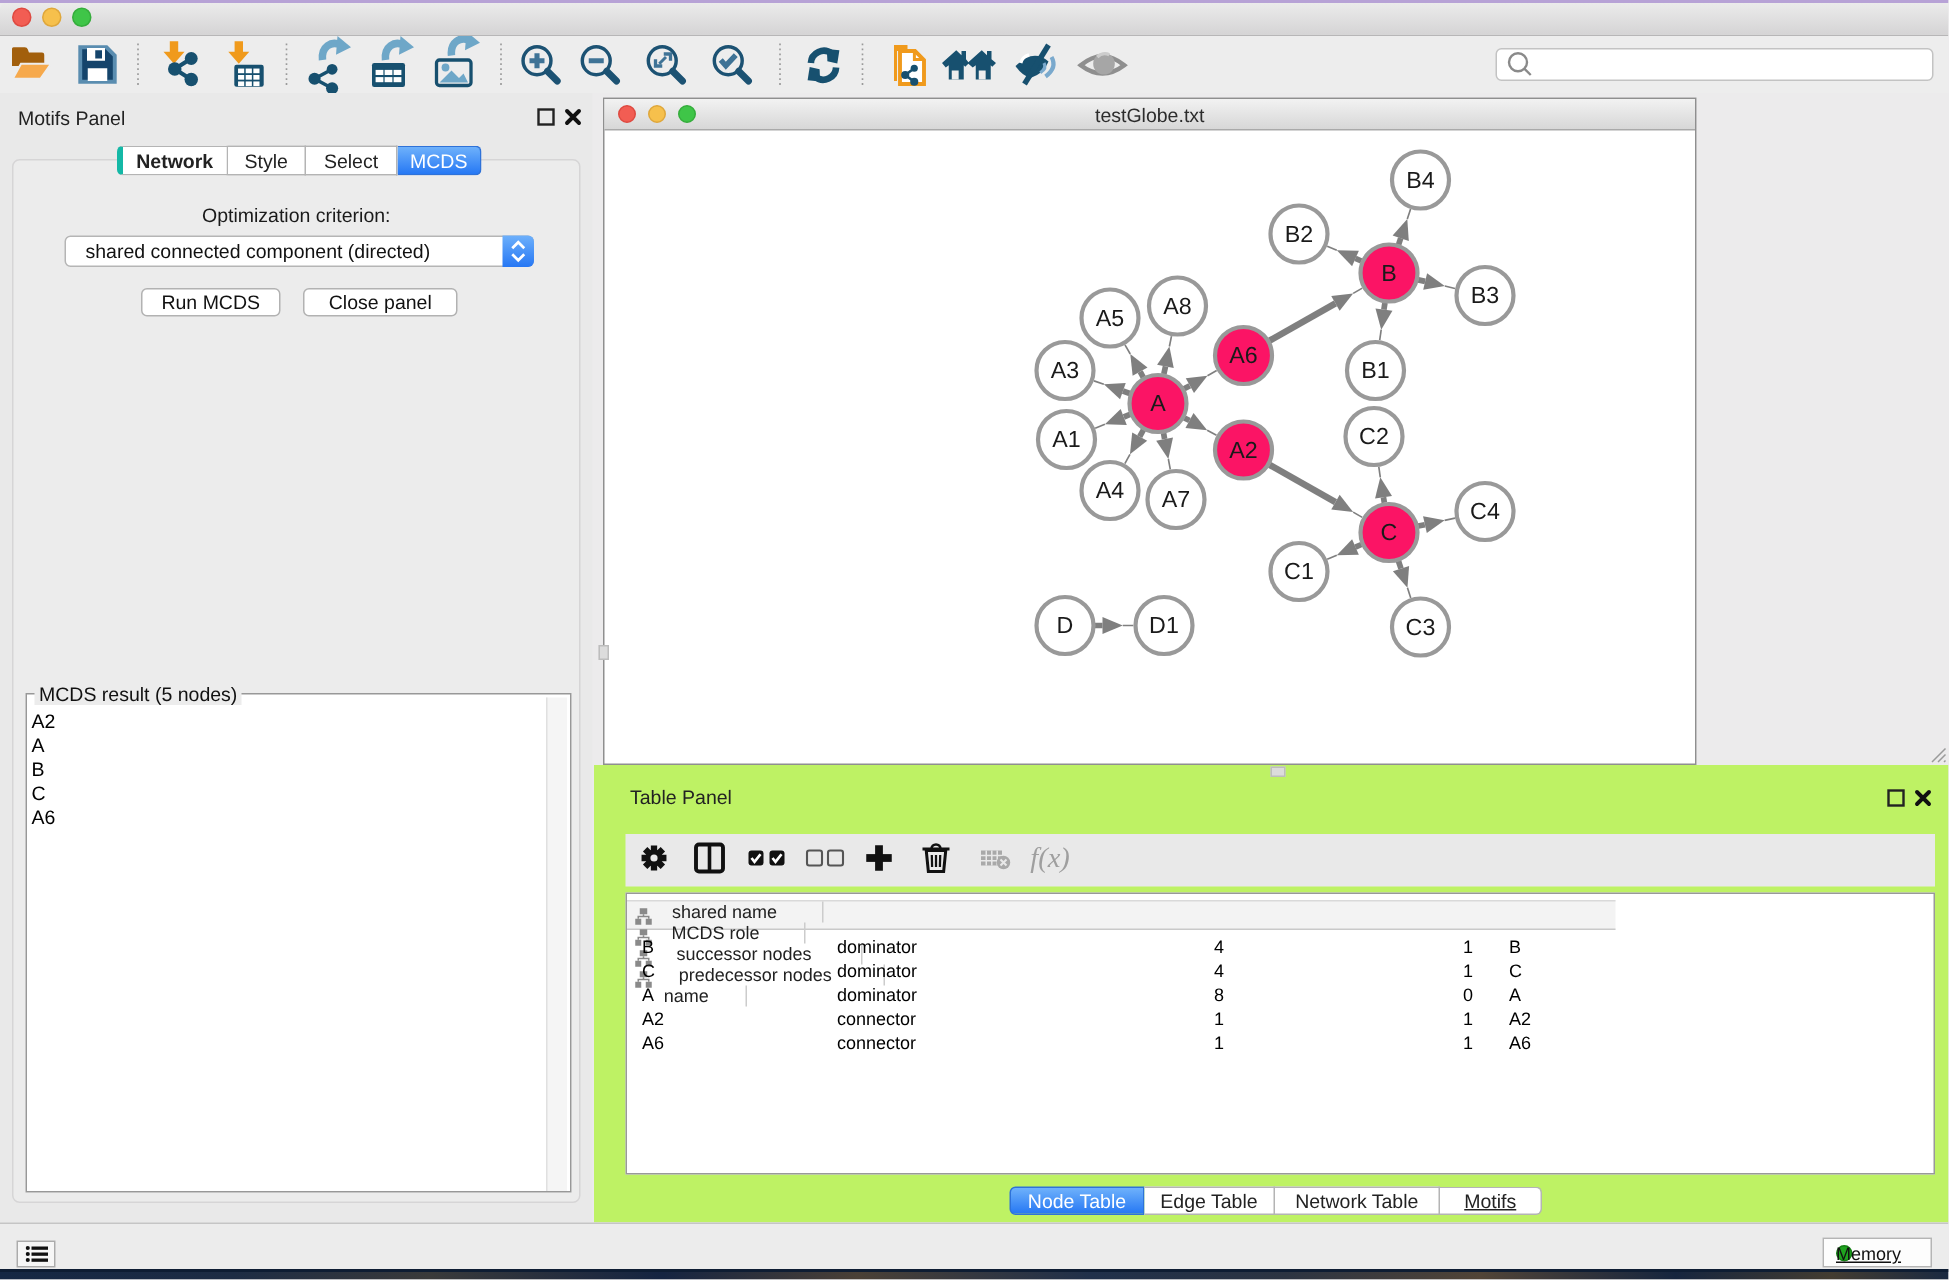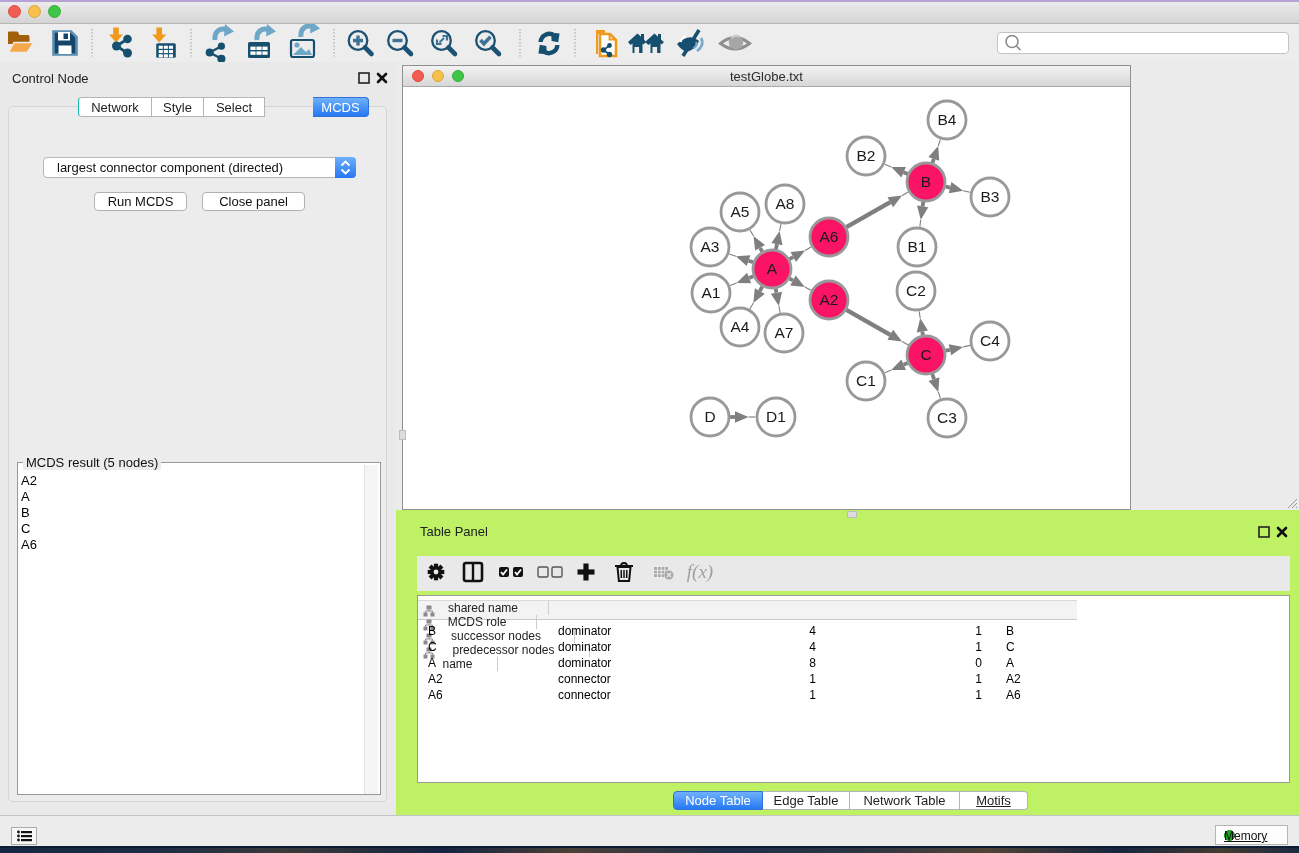--- a/index.html
+++ b/index.html
@@ -23,21 +23,21 @@
 #toolbar { left:0; top:24px; width:1299px; height:38px; background:#ededed; }
 #searchbox { position:absolute; left:997px; top:8px; width:292px; height:22px;
   background:#fff; border:1px solid #c3c3c3; border-radius:4px; }
 
 
 #cpanel { left:0; top:62px; width:395px; height:753px; background:#e9e9e9; }
 #cpTitle { position:absolute; left:12px; top:9px; font-size:13px; color:#222; }
 #cpTabs { position:absolute; left:78px; top:35px; height:20px; display:flex; font-size:13px; }
 .tab { background:#fff; border:1px solid #b4b4b4; border-left:none; color:#222;
   display:flex; align-items:center; justify-content:center; height:20px; }
-.tab.first { border-left:1px solid #14b8a6; border-radius:4px 0 0 4px; }
+.tab.first { border-left:4px solid #14b8a6; border-radius:4px 0 0 4px;font-weight:bold; }
 .tab.sel { background:linear-gradient(#6eb1fb,#2678f4); color:#fff; border-color:#2f72d8;
   border-radius:0 4px 4px 0; }
 #cpInner { position:absolute; left:8px; top:44px; width:379px; height:696px;
   background:#ececec; border:1px solid #d6d5d6; border-radius:5px; }
 #optLabel { position:absolute; left:0; width:395px; top:74px; text-align:center; font-size:13px; color:#1a1a1a; }
 #combo { position:absolute; left:43px; top:95px; width:313px; height:21px;
   background:#fff; border:1px solid #b5b5b5; border-radius:4px; font-size:13px; color:#111; }
 #combo .txt { position:absolute; left:13px; top:2px; }
 #combo .step { position:absolute; right:-1px; top:-1px; width:21px; height:21px;
   background:linear-gradient(#6db0fb,#2677f4); border-radius:0 4px 4px 0; }
@@ -234,34 +234,35 @@
         <path d="M-3.5,-5 a7,7 0 0 1 8,-1.5" stroke="#cccccc" stroke-width="2.2" fill="none"></path>
       </g>
       <g transform="translate(1013,19)">
         <circle cx="-1" cy="-1.5" r="6" fill="none" stroke="#8a8a8a" stroke-width="1.6"></circle>
         <line x1="3.2" y1="2.8" x2="7.5" y2="7" stroke="#8a8a8a" stroke-width="1.6"></line>
       </g>
     </svg>
 </div>
 
 <div class="abs" id="cpanel">
-  <div id="cpTitle">Control Node</div>
+  <div id="cpTitle">Motifs Panel</div>
     <svg width="30" height="12" viewBox="0 0 30 12" style="position:absolute;left:358px;top:10px;">
       <rect x="1" y="1" width="10" height="10" fill="none" stroke="#222" stroke-width="1.6"></rect>
       <path d="M20,2 l8,8 M28,2 l-8,8" stroke="#111" stroke-width="2.6" stroke-linecap="round"></path>
     </svg>
   <div id="cpInner"></div>
   <div id="cpTabs">
     <div class="tab first" style="width:74px;">Network</div>
     <div class="tab" style="width:52px;">Style</div>
     <div class="tab" style="width:61px;">Select</div>
-    <div class="tab sel" style="width:56px;margin-left:48px;">MCDS</div>
+    <div class="tab sel" style="width:56px;">MCDS</div>
   </div>
+  <div id="optLabel">Optimization criterion:</div>
   <div id="combo">
-      <span class="txt">largest connector component (directed)</span>
+      <span class="txt">shared connected component (directed)</span>
     <span class="step">
         <svg width="21" height="21" style="position:absolute;left:0;top:0;">
           <path d="M6.5,8.5 L10.5,4.5 L14.5,8.5" stroke="#fff" stroke-width="1.8" fill="none"></path>
           <path d="M6.5,12.5 L10.5,16.5 L14.5,12.5" stroke="#fff" stroke-width="1.8" fill="none"></path>
         </svg>
       </span>
     </div>
   <div class="btn" style="left:94px; top:130px; width:93px;">Run MCDS</div>
   <div class="btn" style="left:202px; top:130px; width:103px;">Close panel</div>
   <div id="group">

